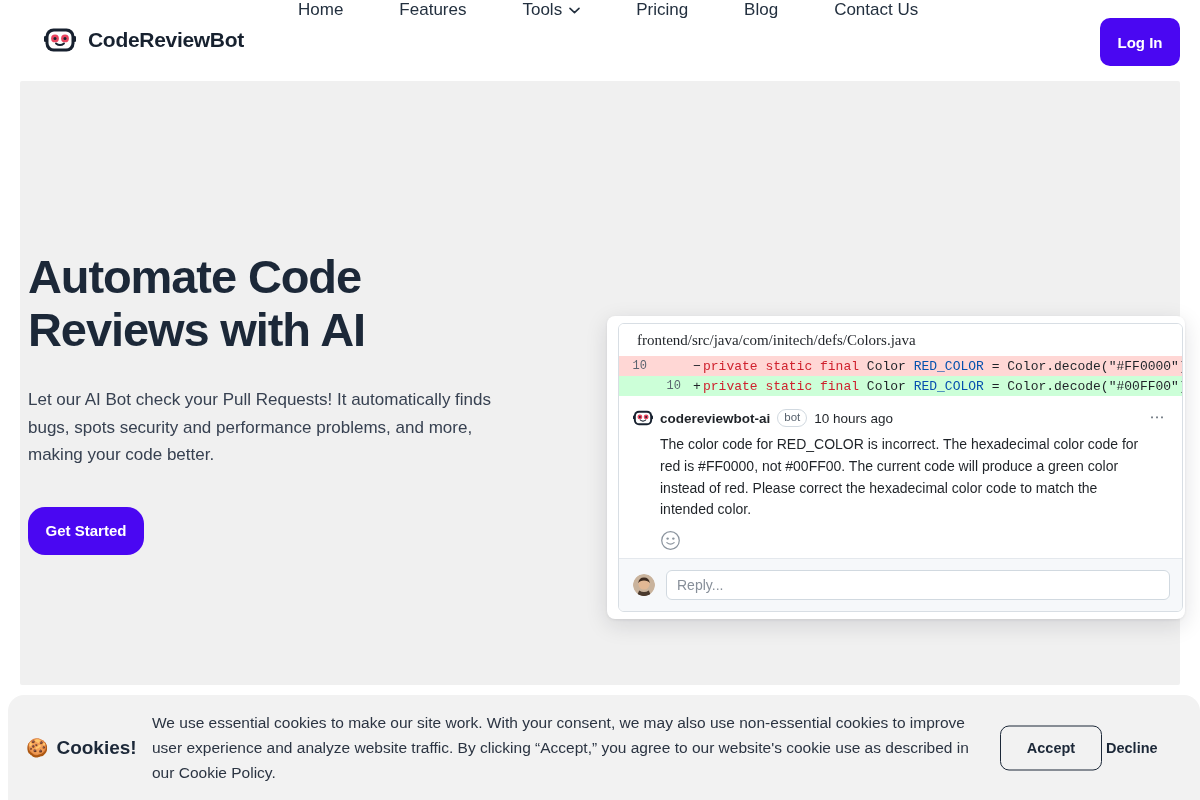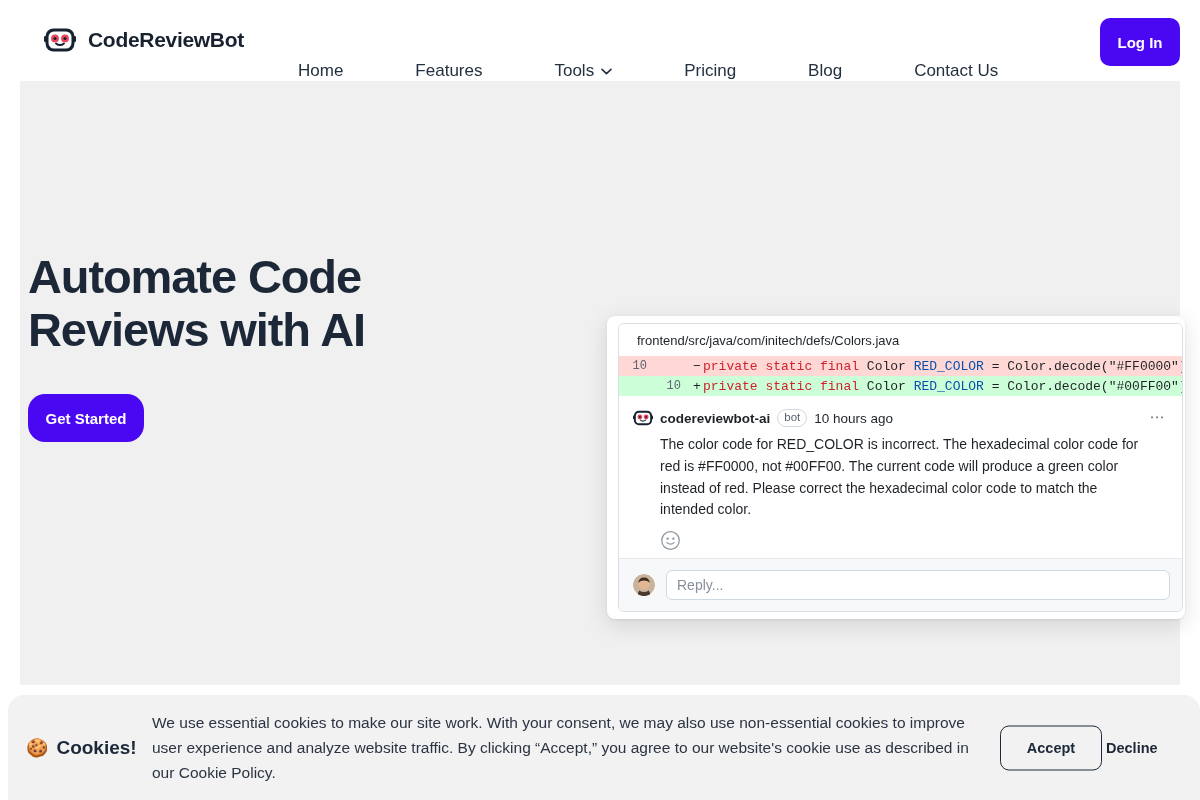--- a/index.html
+++ b/index.html
@@ -24,21 +24,21 @@
   .logo-mark {
     width: 32px; height: 32px; flex: none;
     display: block;
   }
   .brand-name {
     font-size: 21px; font-weight: bold; color: #17212f;
     letter-spacing: -0.3px; white-space: nowrap;
   }
   .nav {
     position: absolute; left: 270px; top: 0; height: 81px;
-    display: flex; align-items: flex-end; gap: 16px;
+    display: flex; align-items: flex-start; gap: 0px;
   }
   .nav-item {
     font-size: 17px; color: #23303f; padding: 0 28px;
     display: flex; align-items: center; gap: 7px; white-space: nowrap;
     cursor: pointer;
   }
   .chev { display:inline-block; width: 11px; height: 7px; }
   .login-btn {
     position: absolute; right: 20px; top: 18px;
     width: 80px; height: 48px; border-radius: 10px;
@@ -82,22 +82,22 @@
     overflow: hidden;
   }
   .card-inner {
     position: absolute; left: 11px; top: 7px;
     width: 565px; height: 289px;
     border: 1px solid #d8dee4; border-radius: 6px;
     background: #ffffff; overflow: hidden;
   }
   .diff-filename {
     height: 32px; display: flex; align-items: center;
-    padding-left: 18px; font-size: 13px; color: #1f2328;
-    font-family: Liberation Sans, sans-serif;
+    padding-left: 18px; font-size: 15px; color: #1f2328;
+    font-family: Liberation Serif, serif;
     background: #ffffff;
   }
   .diff-row {
     height: 20px; display: flex; align-items: center;
     font-family: "Liberation Mono", monospace; font-size: 13px;
     white-space: nowrap; overflow: hidden;
   }
   .diff-row.del { background: #ffd7d5; }
   .diff-row.add { background: #ccffd8; }
   .gut {
@@ -226,20 +226,21 @@
     <button class="login-btn">Log In</button>
   </div>
 
   <div class="hero">
 
     <div class="hero-left">
       <h1 class="hero-title">
         <span>Automate Code</span><br>
         <span>Reviews with AI</span>
       </h1>
+      <p class="hero-sub">Let our AI Bot check your Pull Requests! It automatically finds bugs, spots security and performance problems, and more, making your code better.</p>
       <button class="cta-btn">Get Started</button>
     </div>
 
     <div class="card">
       <div class="card-inner">
 
         <div class="diff-filename">frontend/src/java/com/initech/defs/Colors.java</div>
 
         <div class="diff-row del">
           <span class="gut">10</span>

